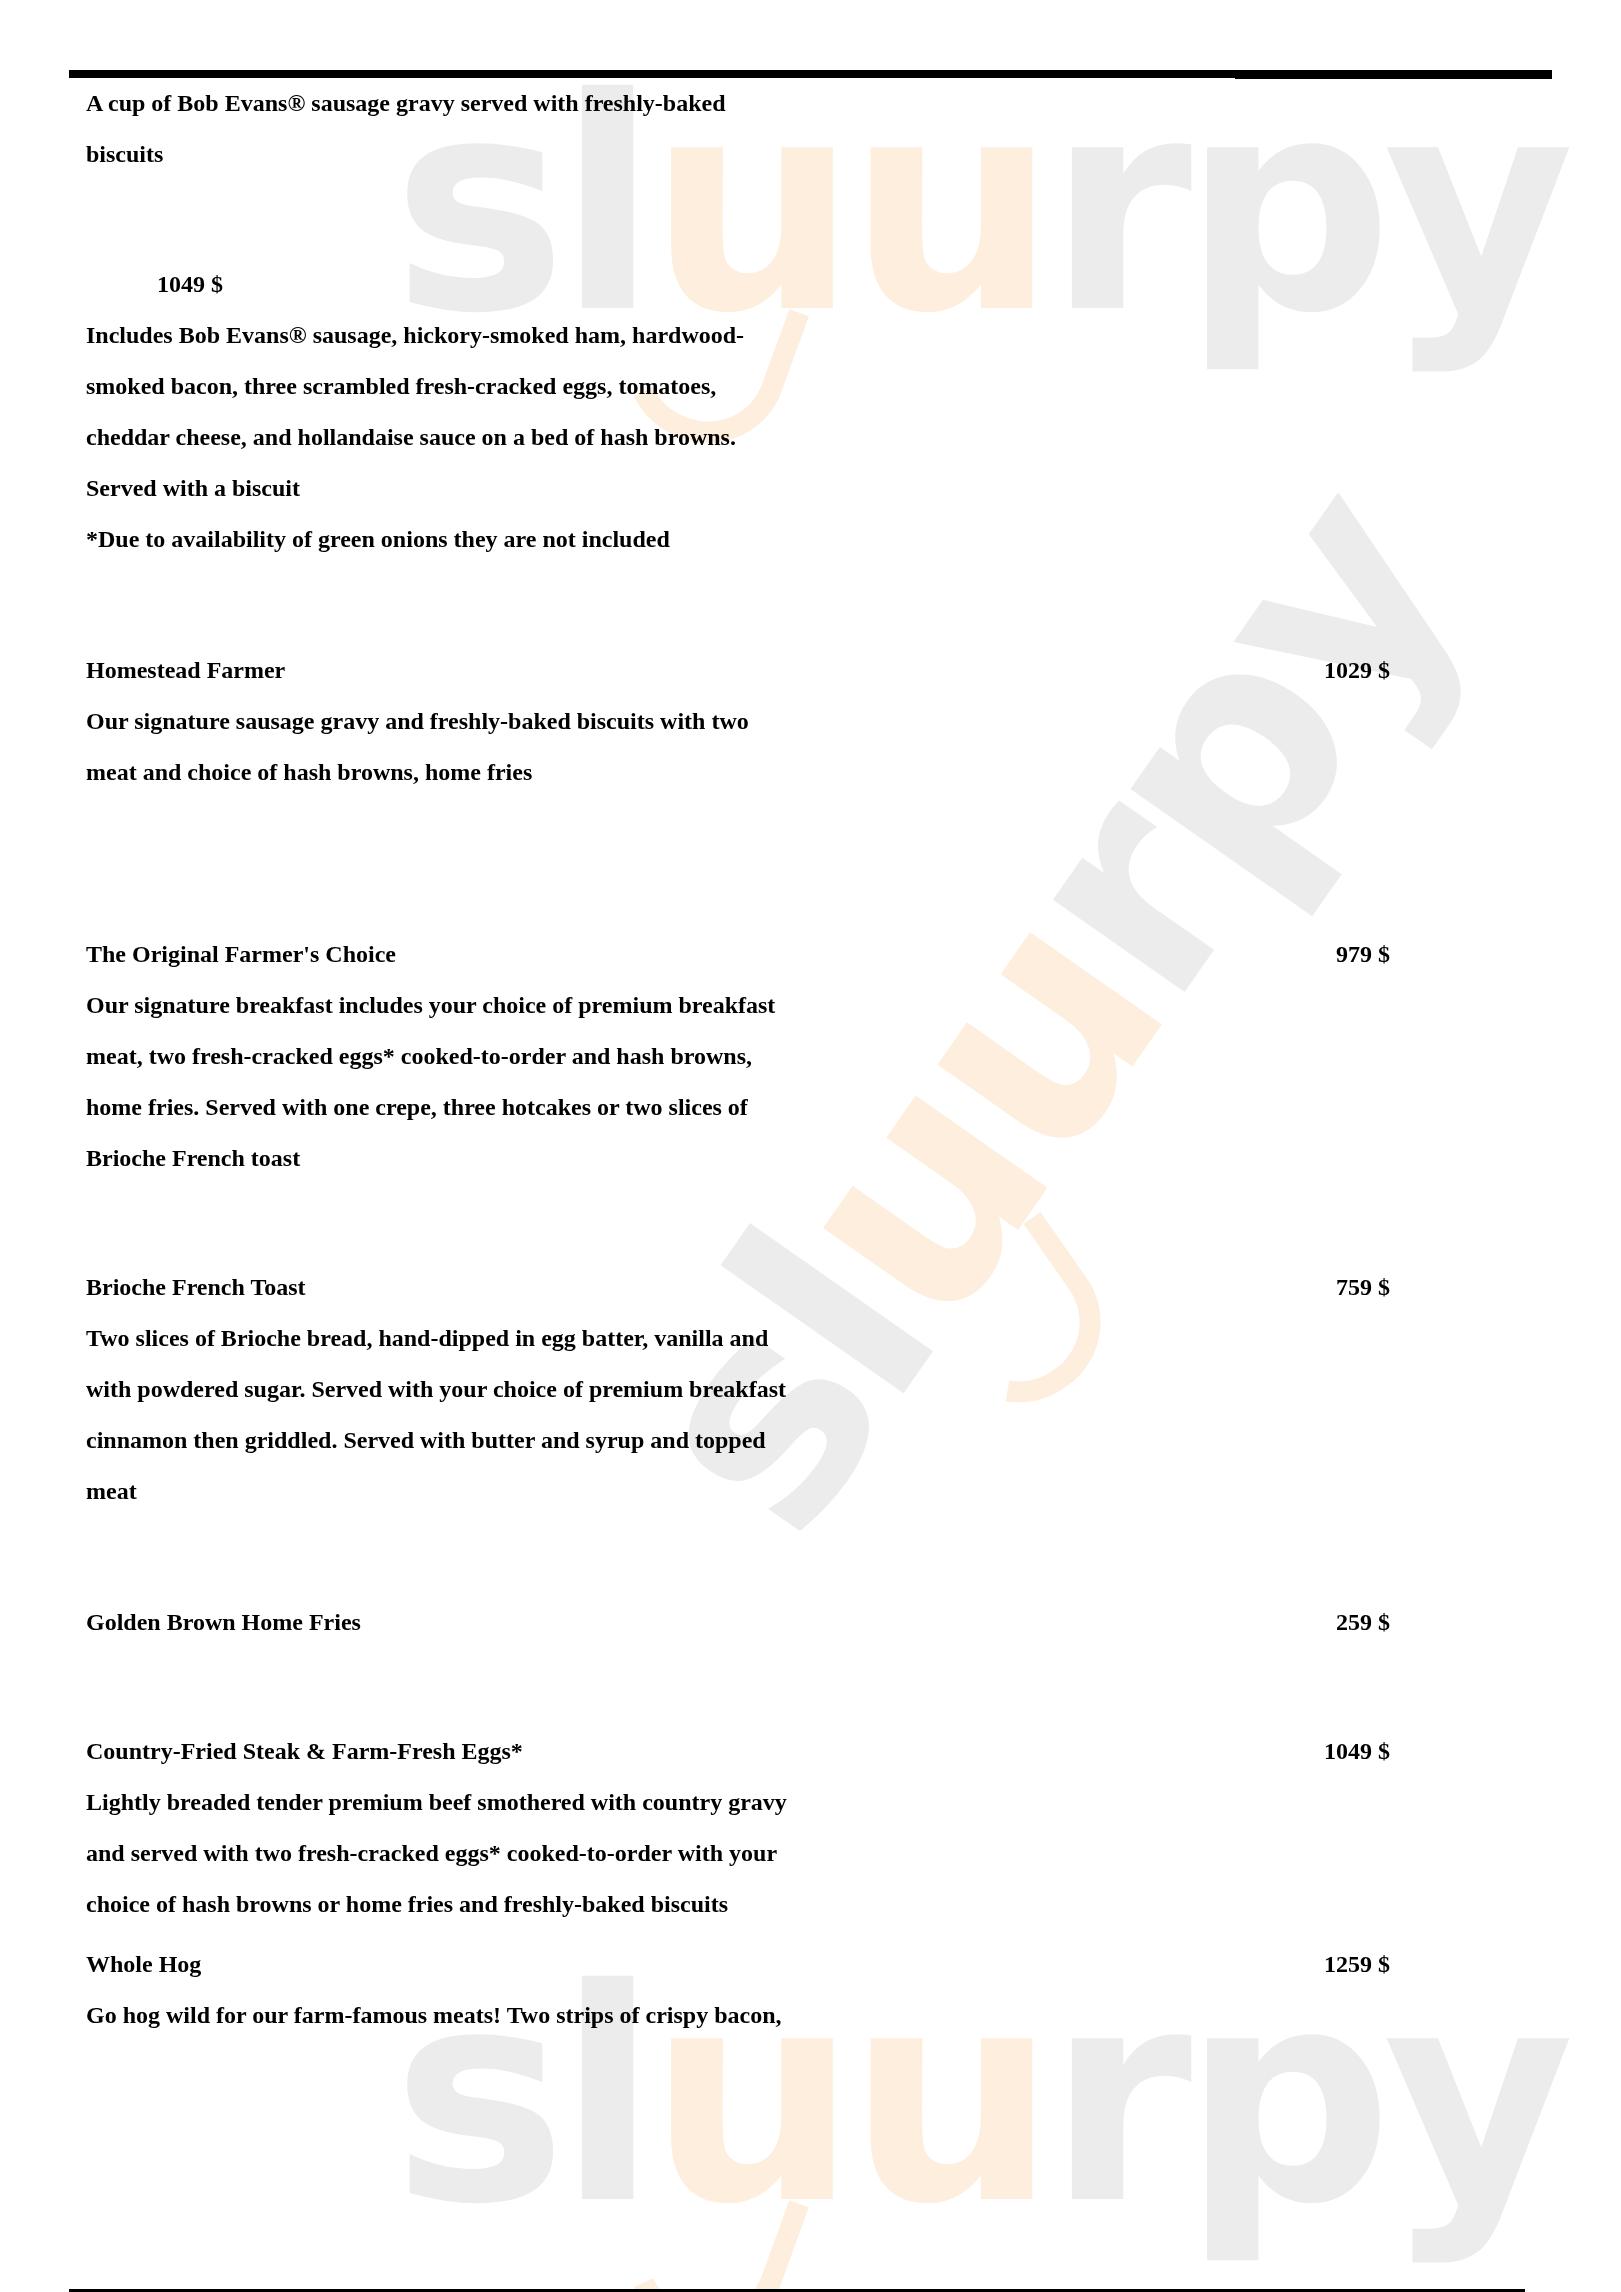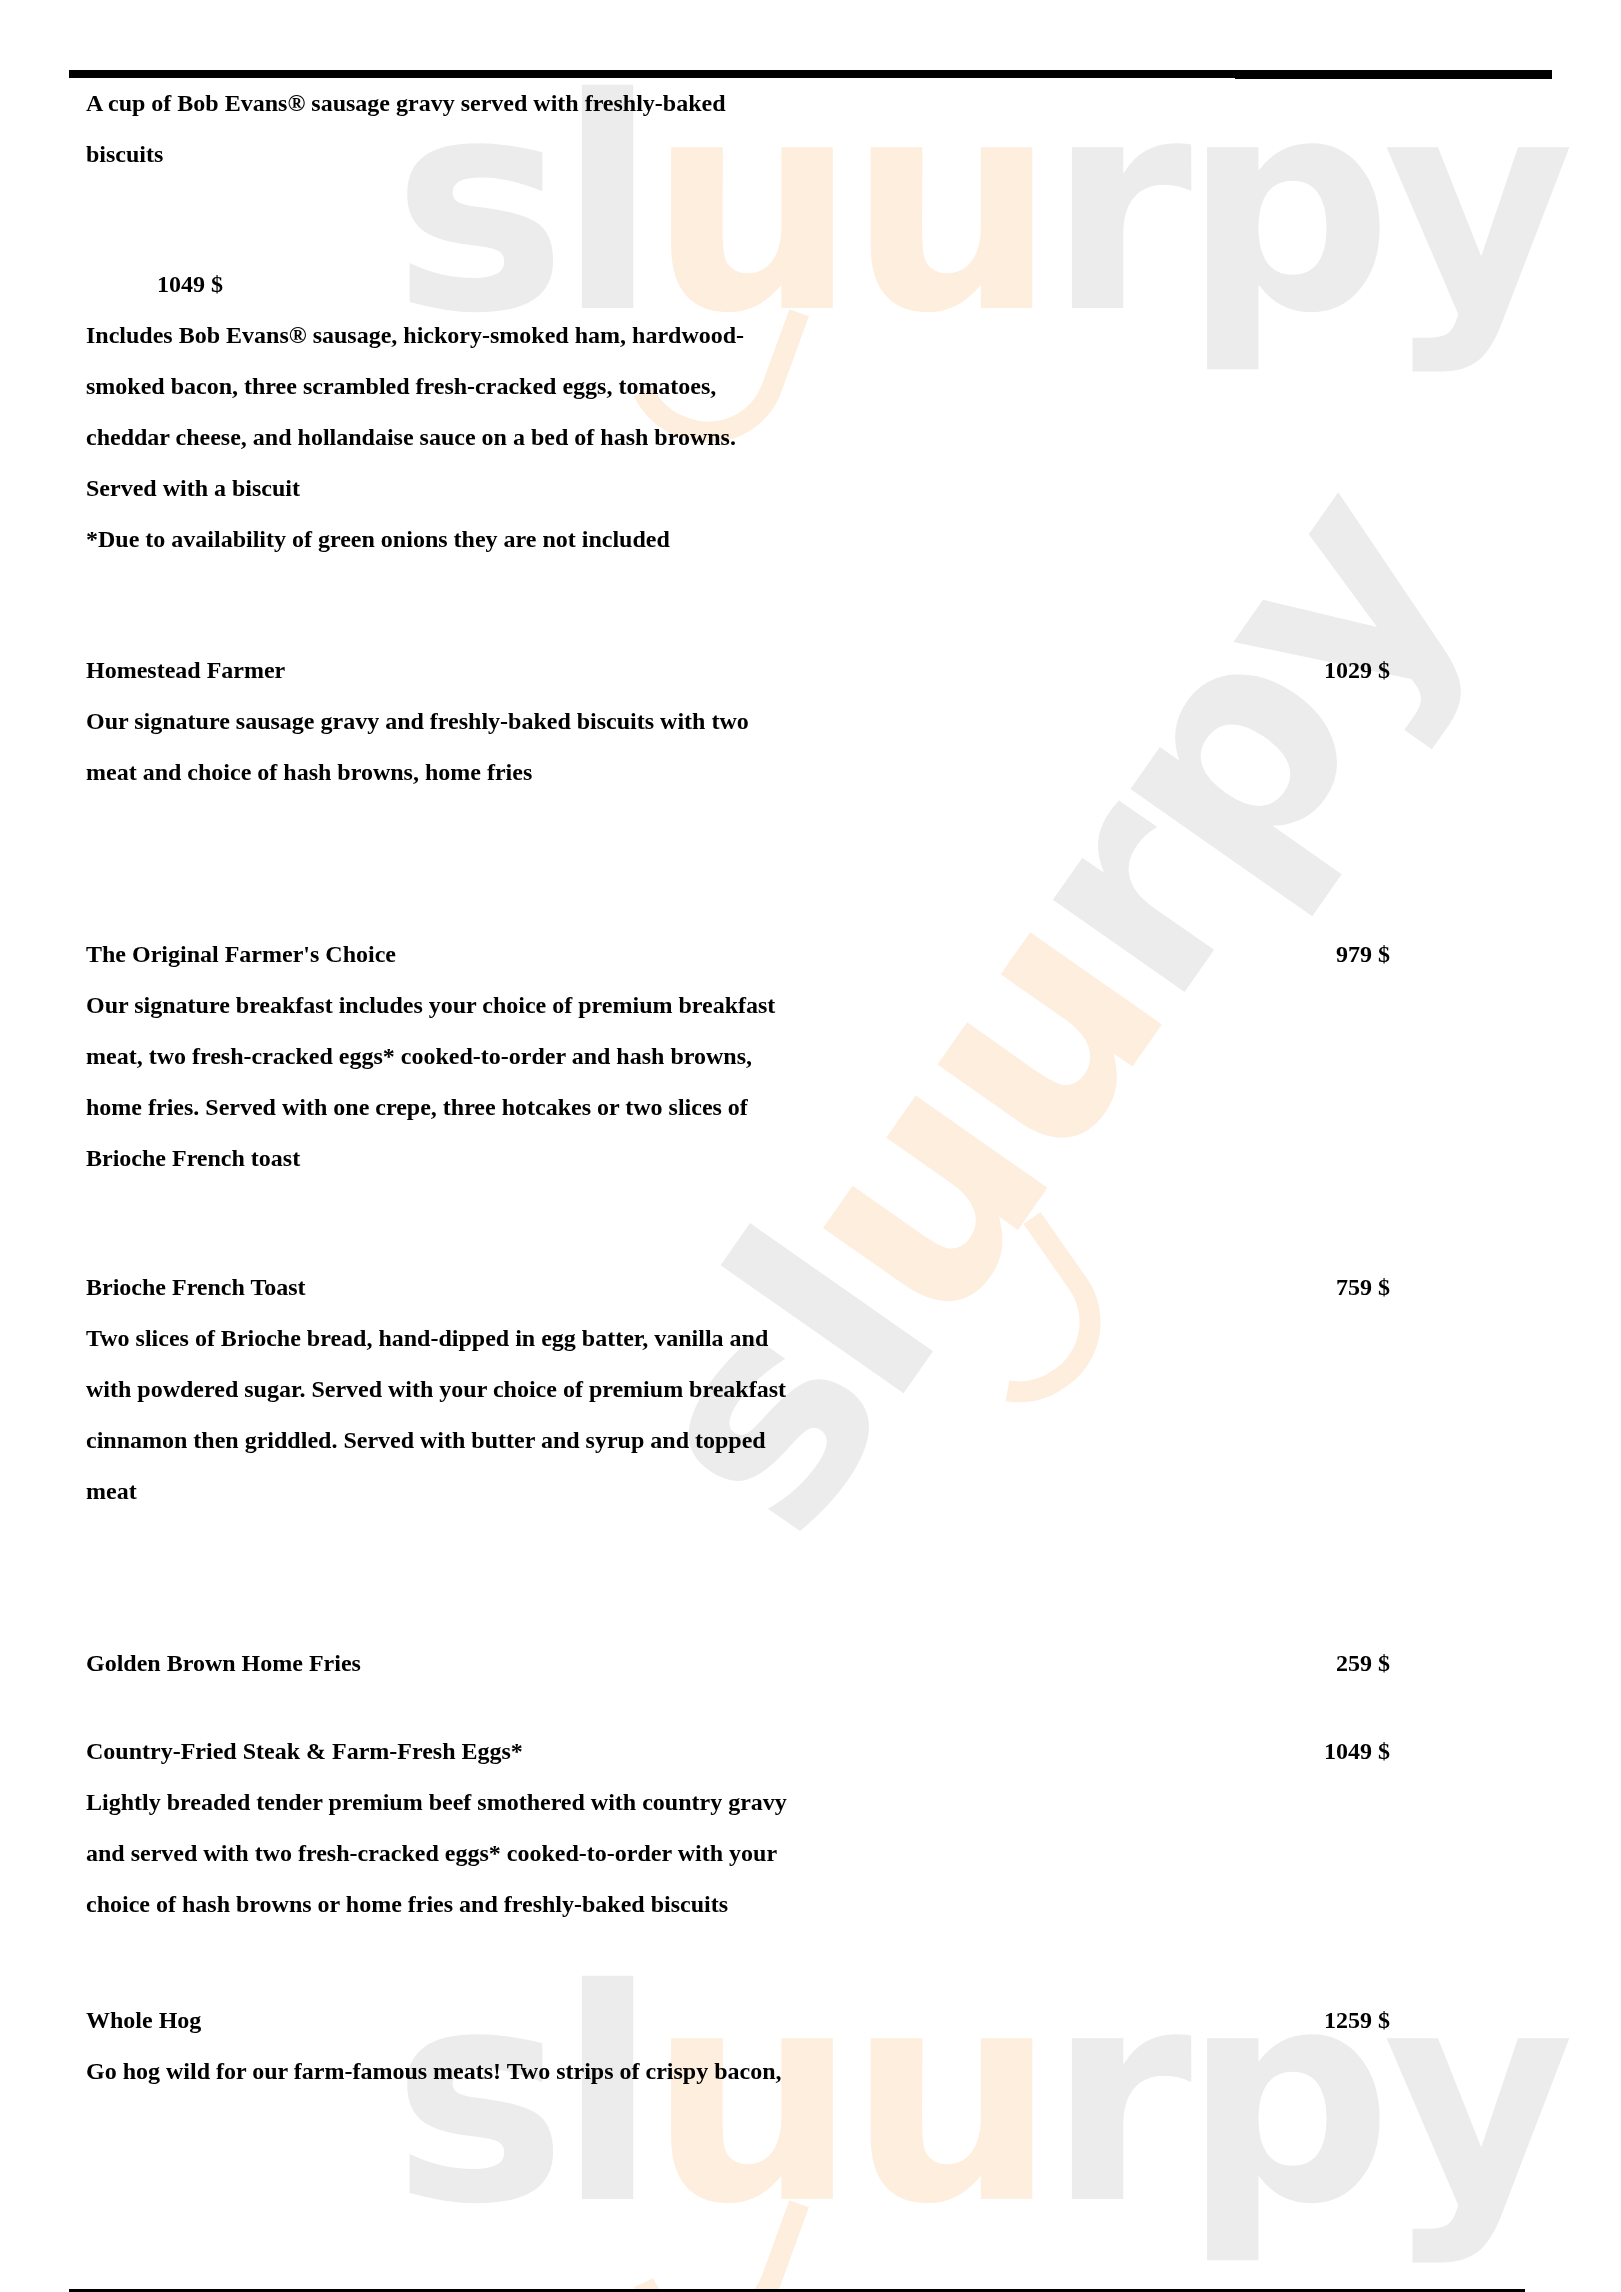--- a/index.html
+++ b/index.html
@@ -93,40 +93,40 @@
     <span class="price">759 $</span>
   </div>
   <div class="desc">
     <div class="desc-line">Two slices of Brioche bread, hand-dipped in egg batter, vanilla and</div>
     <div class="desc-line">with powdered sugar. Served with your choice of premium breakfast</div>
     <div class="desc-line">cinnamon then griddled. Served with butter and syrup and topped</div>
     <div class="desc-line">meat</div>
   </div>
 </div>
 
-<div class="item" style="top:1597px;margin-top:41px;">
+<div class="item" style="top:1597px;">
   <div class="row">
     <span class="title">Golden Brown Home Fries</span>
     <span class="price">259 $</span>
   </div>
 </div>
 
 <div class="item" style="top:1726px;">
   <div class="row">
     <span class="title">Country-Fried Steak &amp; Farm-Fresh Eggs*</span>
     <span class="price">1049 $</span>
   </div>
   <div class="desc">
     <div class="desc-line">Lightly breaded tender premium beef smothered with country gravy</div>
     <div class="desc-line">and served with two fresh-cracked eggs* cooked-to-order with your</div>
     <div class="desc-line">choice of hash browns or home fries  and freshly-baked biscuits</div>
   </div>
 </div>
 
-<div class="item" style="top:1995px;">
+<div class="item" style="top:1939px;">
   <div class="row">
     <span class="title">Whole Hog</span>
     <span class="price">1259 $</span>
   </div>
   <div class="desc">
     <div class="desc-line">Go hog wild for our farm-famous meats! Two strips of crispy bacon,</div>
   </div>
 </div>
 
 <div class="rule-bottom"></div>

